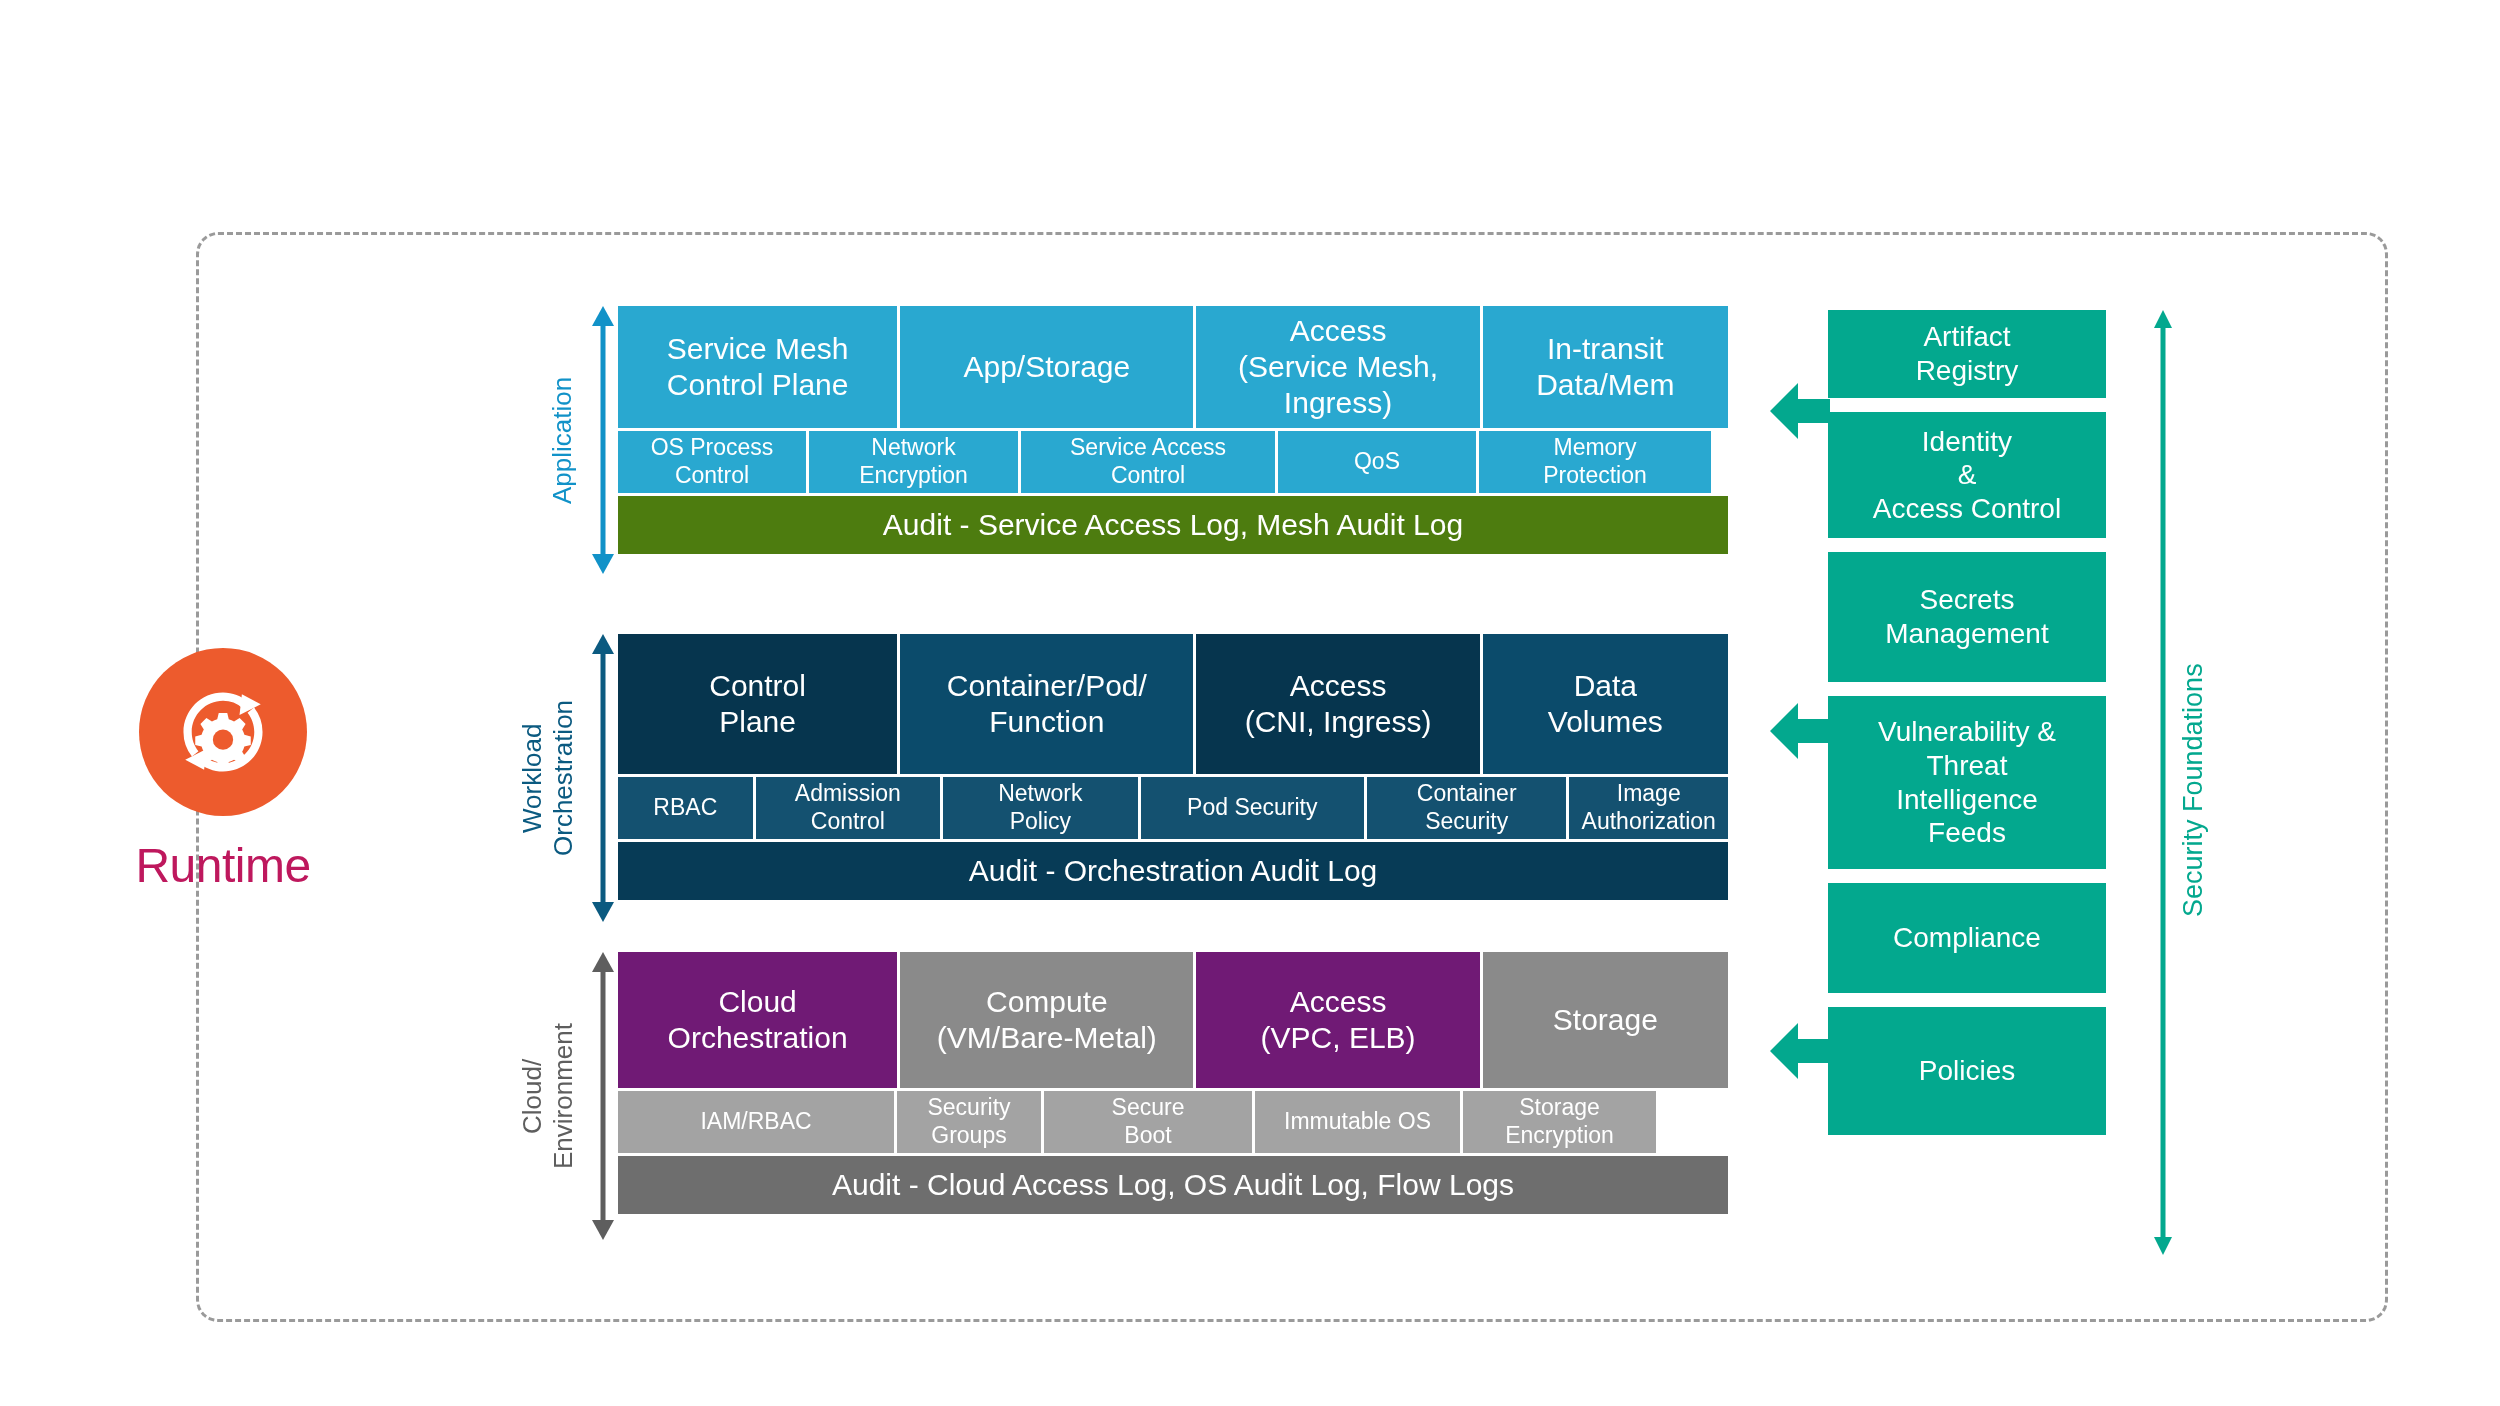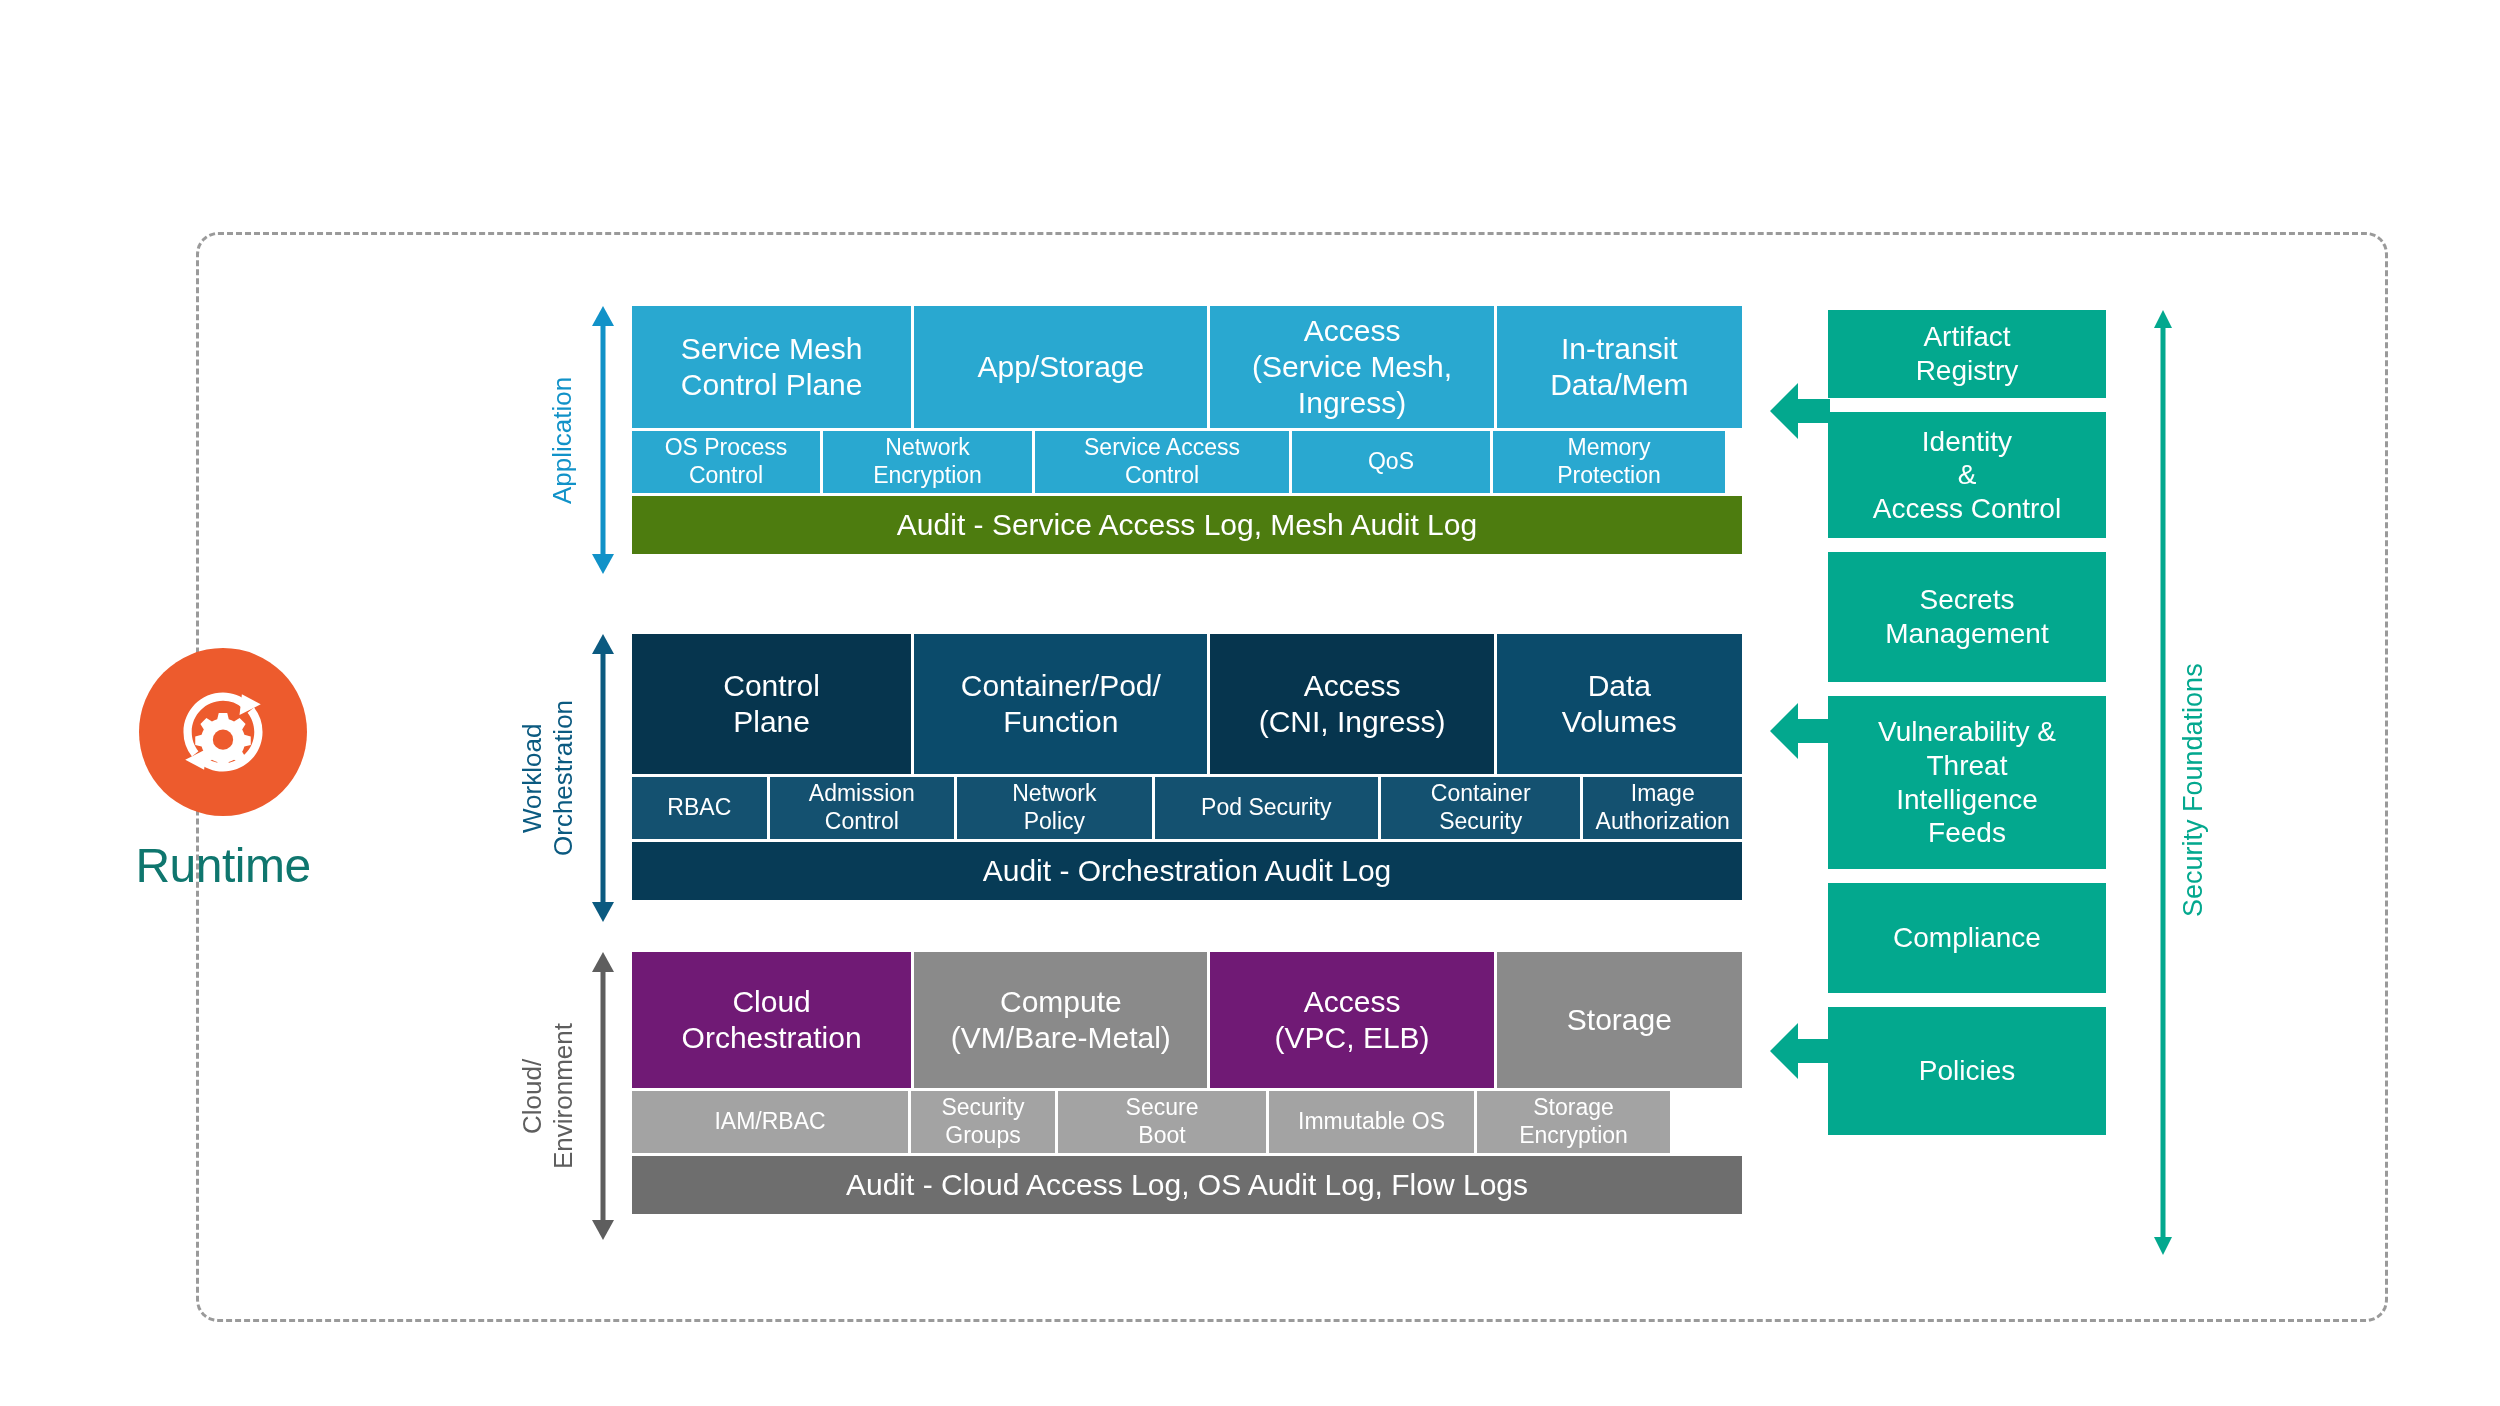--- a/index.html
+++ b/index.html
@@ -19,34 +19,34 @@
   
   .runtime-block{
     position:absolute;left:98px;top:648px;width:250px;
     display:flex;flex-direction:column;align-items:center;
   }
   .runtime-circle{
     width:168px;height:168px;border-radius:50%;
     background:#ED5B2D;display:flex;align-items:center;justify-content:center;
   }
   .runtime-label{
-    margin-top:22px;font-size:48px;color:#0f766e;letter-spacing:-0.5px;
+    margin-top:22px;font-size:48px;color:#be185d;letter-spacing:-0.5px;
   }
 
   
   .scale{position:absolute;}
   .scale .vlabel{
     position:absolute;right:38px;
     writing-mode:vertical-rl;transform:rotate(180deg);
     font-size:26px;line-height:1.18;text-align:center;white-space:pre-line;
   }
   .scale .dblarrow{position:absolute;right:0;top:0;}
 
   
-  .stack{position:absolute;left:632px;width:1110px;}
+  .stack{position:absolute;left:618px;width:1110px;}
   .row{display:flex;width:100%;box-sizing:border-box;}
   .cell{
     display:flex;align-items:center;justify-content:center;text-align:center;
     color:#ffffff;box-sizing:border-box;white-space:pre-line;line-height:1.2;
   }
   .row-top .cell{height:122px;font-size:30px;}
   .row-mid .cell{height:62px;font-size:23px;}
   .row-audit{height:58px;font-size:30px;}
   .row-audit .cell{width:100%;height:58px;font-size:30px;}
   .gap{height:3px;background:#ffffff;width:100%;}

